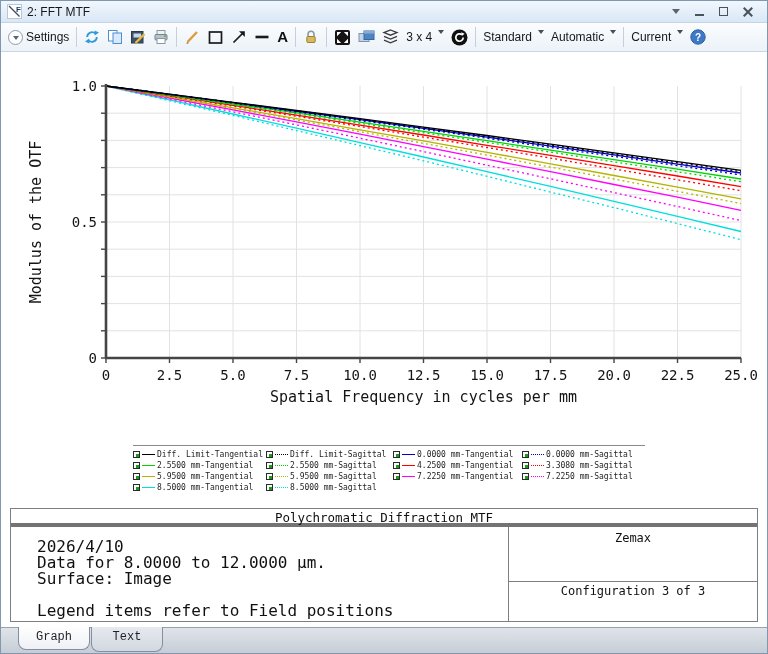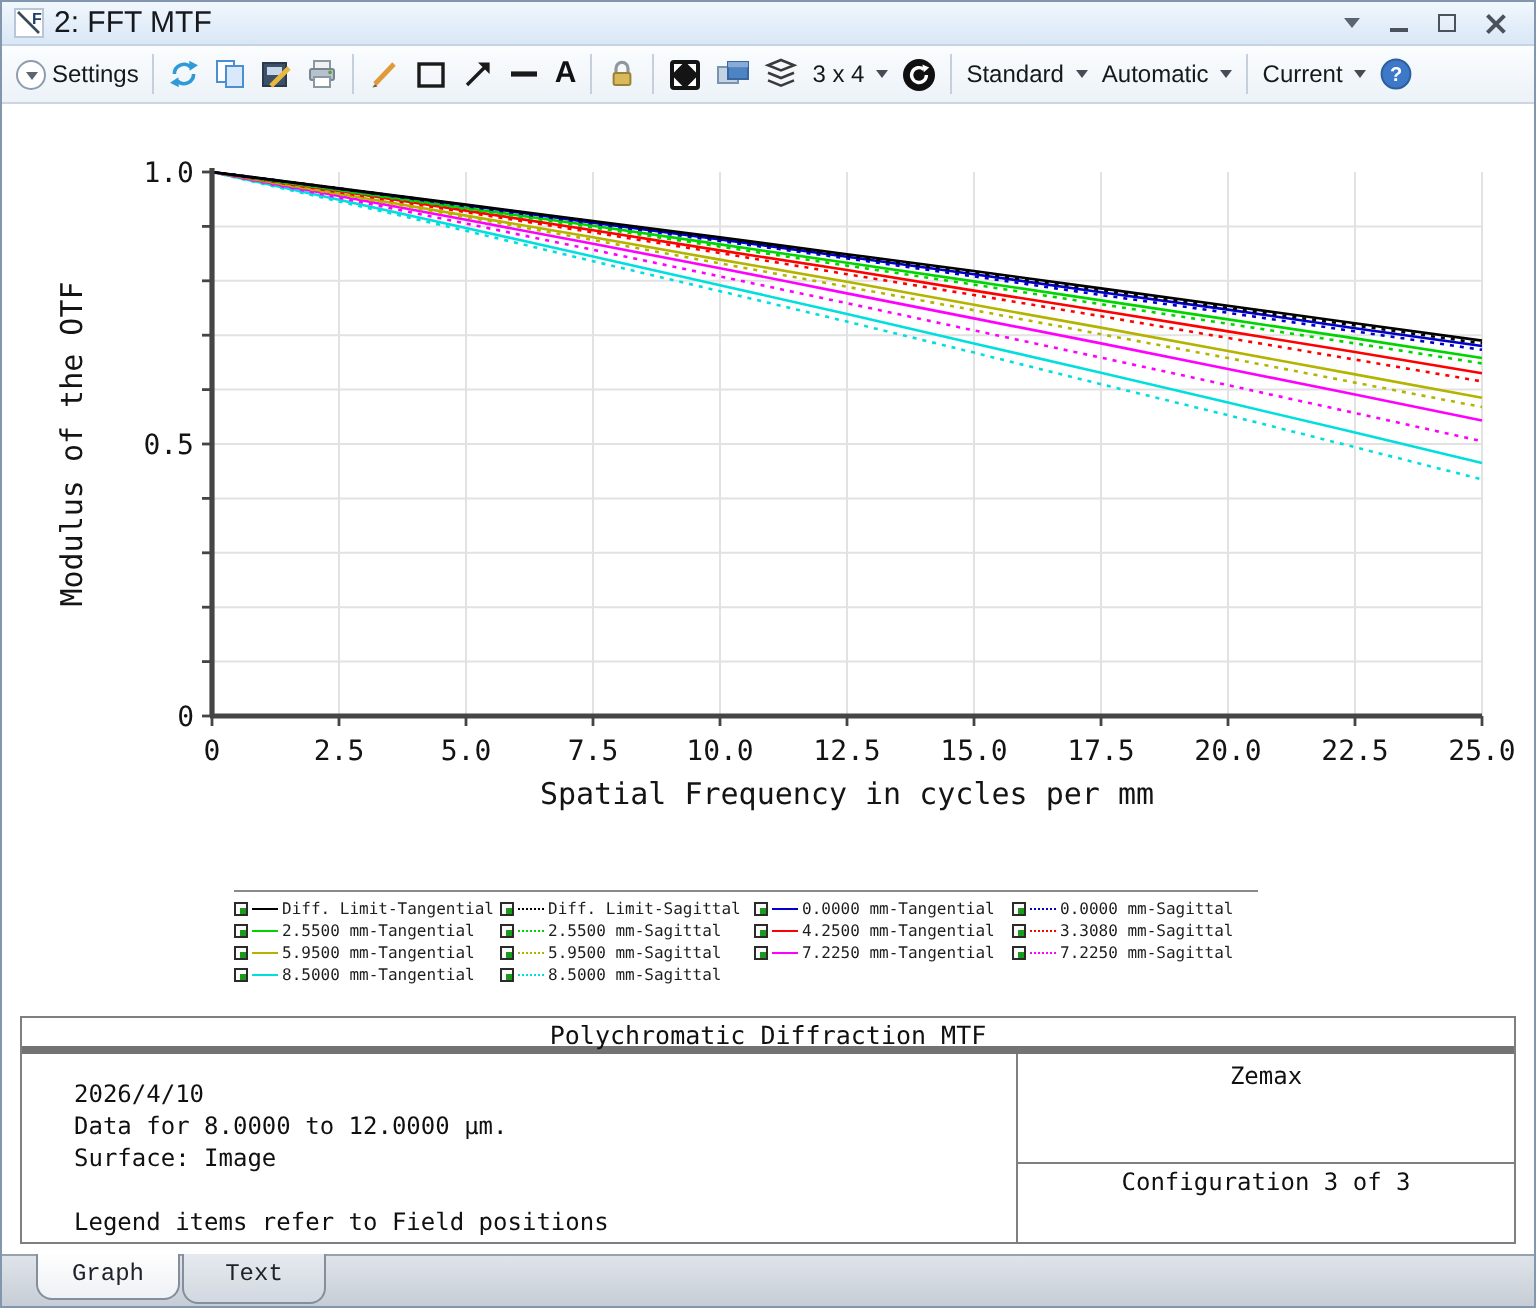--- a/index.html
+++ b/index.html
@@ -4,57 +4,57 @@
 <style>
   html,body{margin:0;padding:0;background:#e8e8e8;}
   *{box-sizing:border-box;}
   .window{width:768px;height:654px;border:1px solid #8296ad;background:#fff;
     display:flex;flex-direction:column;font-family:"Liberation Sans",sans-serif;
     position:relative;overflow:hidden;}
   
   .titlebar{height:22px;flex:0 0 auto;background:linear-gradient(#f1f7fd,#d9e7f6);
     border-bottom:1px solid #c4d4e6;display:flex;align-items:center;padding:0 6px;gap:5px;}
   .app-icon{width:15px;height:15px;flex:0 0 auto;}
-  .title-text{font-size:15px;color:#15181c;}
+  .title-text{font-size:12px;color:#15181c;}
   .win-controls{margin-left:auto;display:flex;align-items:center;gap:15px;padding-right:8px;}
   .wc{display:inline-block;position:relative;cursor:default;}
   .wc-chevron{width:0;height:0;border-left:4px solid transparent;border-right:4px solid transparent;border-top:5px solid #5a6470;}
   .wc-min{width:9px;height:2px;background:#4a525c;margin-top:6px;}
   .wc-max{width:9px;height:9px;border:1.5px solid #4a525c;background:transparent;}
   .wc-close{width:10px;height:10px;}
   .wc-close::before,.wc-close::after{content:"";position:absolute;left:4px;top:-1px;width:1.8px;height:12px;background:#4a525c;}
   .wc-close::before{transform:rotate(45deg);}
   .wc-close::after{transform:rotate(-45deg);}
   
   .toolbar{height:29px;flex:0 0 auto;background:linear-gradient(#fbfdfe,#ecf2f8);
     border-bottom:1px solid #ccd6e2;display:flex;align-items:center;padding:0 4px;gap:1px;}
-  .tb-btn{display:flex;align-items:center;gap:3px;padding:2px 3px;border-radius:2px;font-size:12px;color:#15181c;cursor:default;white-space:nowrap;}
+  .tb-btn{display:flex;gap:3px;padding:2px 3px;border-radius:2px;font-size:12px;color:#15181c;cursor:default;white-space:nowrap;}
   .tb-sep{width:1px;height:20px;background:#c6d0dc;margin:0 3px;flex:0 0 auto;}
   .caret{width:0;height:0;border-left:3.5px solid transparent;border-right:3.5px solid transparent;border-top:4px solid #454c55;margin-left:3px;}
   .settings-chev{width:15px;height:15px;border:1px solid #8d9cae;border-radius:50%;display:flex;align-items:center;justify-content:center;background:#fff;}
   .settings-chev i{width:0;height:0;border-left:3.5px solid transparent;border-right:3.5px solid transparent;border-top:4.5px solid #5a6672;margin-top:1px;}
   .glyphA{font-weight:bold;font-size:15px;line-height:14px;color:#111;font-family:"Liberation Sans",sans-serif;}
   
   .content{flex:1 1 auto;position:relative;background:#fff;}
   #chart-svg{position:absolute;left:0;top:0;}
   
-  #legend{position:absolute;left:116px;top:393px;width:516px;}
+  #legend{position:absolute;left:132px;top:393px;width:516px;}
   .lg-sep{border-top:1px solid #8a8a8a;margin-bottom:3px;width:512px;}
   .lg-grid{display:grid;grid-template-columns:133px 127px 129px 123px;}
   .lg-entry{display:flex;align-items:center;height:11px;gap:2px;}
   .lg-box{width:7px;height:7px;border:1px solid #2a2a2a;background:#fbfbfb;position:relative;flex:0 0 auto;}
   .lg-box::after{content:"";position:absolute;left:1.5px;top:1.5px;width:3px;height:3px;background:#1c9a1c;}
   .lg-line{width:13px;height:0;flex:0 0 auto;}
   .lg-label{font-family:"DejaVu Sans Mono",monospace;font-size:8px;color:#1e1e1e;white-space:nowrap;}
   
   .info-panel{position:absolute;left:9px;right:9px;top:456px;border:1px solid #7f7f7f;background:#fff;
     font-family:"DejaVu Sans Mono",monospace;color:#101010;}
   .ip-title{height:18px;line-height:18px;text-align:center;font-size:12.5px;border-bottom:4px solid #737373;}
   .ip-body{display:flex;height:94px;}
-  .ip-left{flex:1 1 auto;padding:12px 0 0 26px;font-size:12px;line-height:16px;}
+  .ip-left{flex:1 1 auto;padding:12px 0 0 26px;font-size:16px;line-height:16px;}
   .ip-left div{min-height:16px;white-space:pre;}
   .ip-right{width:249px;flex:0 0 auto;border-left:1px solid #7f7f7f;display:flex;flex-direction:column;font-size:12px;text-align:center;justify-content:center;}
   .ip-right-top{height:55px;padding-top:4px;line-height:15px;border-bottom:1px solid #7f7f7f;}
   .ip-right-bottom{flex:1;padding-top:2px;line-height:15px;}
   
   .tabbar{height:26px;flex:0 0 auto;background:linear-gradient(#dfe4ea,#c7cdd6);border-top:1px solid #98a1ae;position:relative;font-family:Liberation Mono, monospace;}
   .tab{position:absolute;top:-1px;height:25px;width:72px;text-align:center;line-height:20px;font-size:12px;color:#1c2228;
     border:1px solid #848e9c;border-top:none;border-radius:0 0 8px 8px;background:linear-gradient(#e6eaef,#d2d8e0);cursor:default;}
   .tab.active{background:linear-gradient(#fefefe,#eef1f5);height:23px;z-index:2;}
   .tab-graph{left:17px;}

